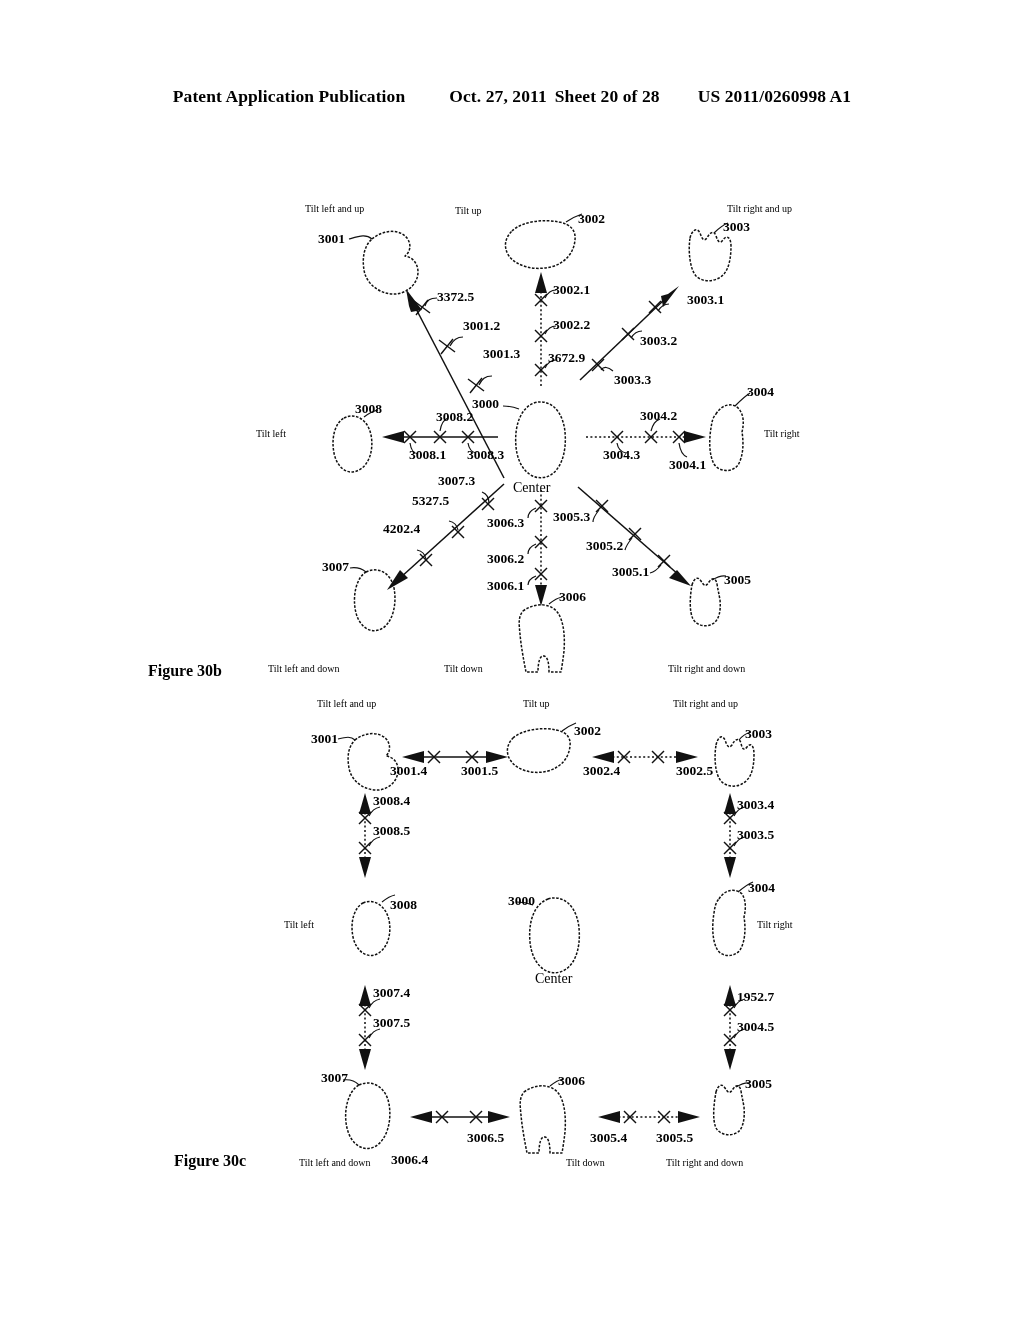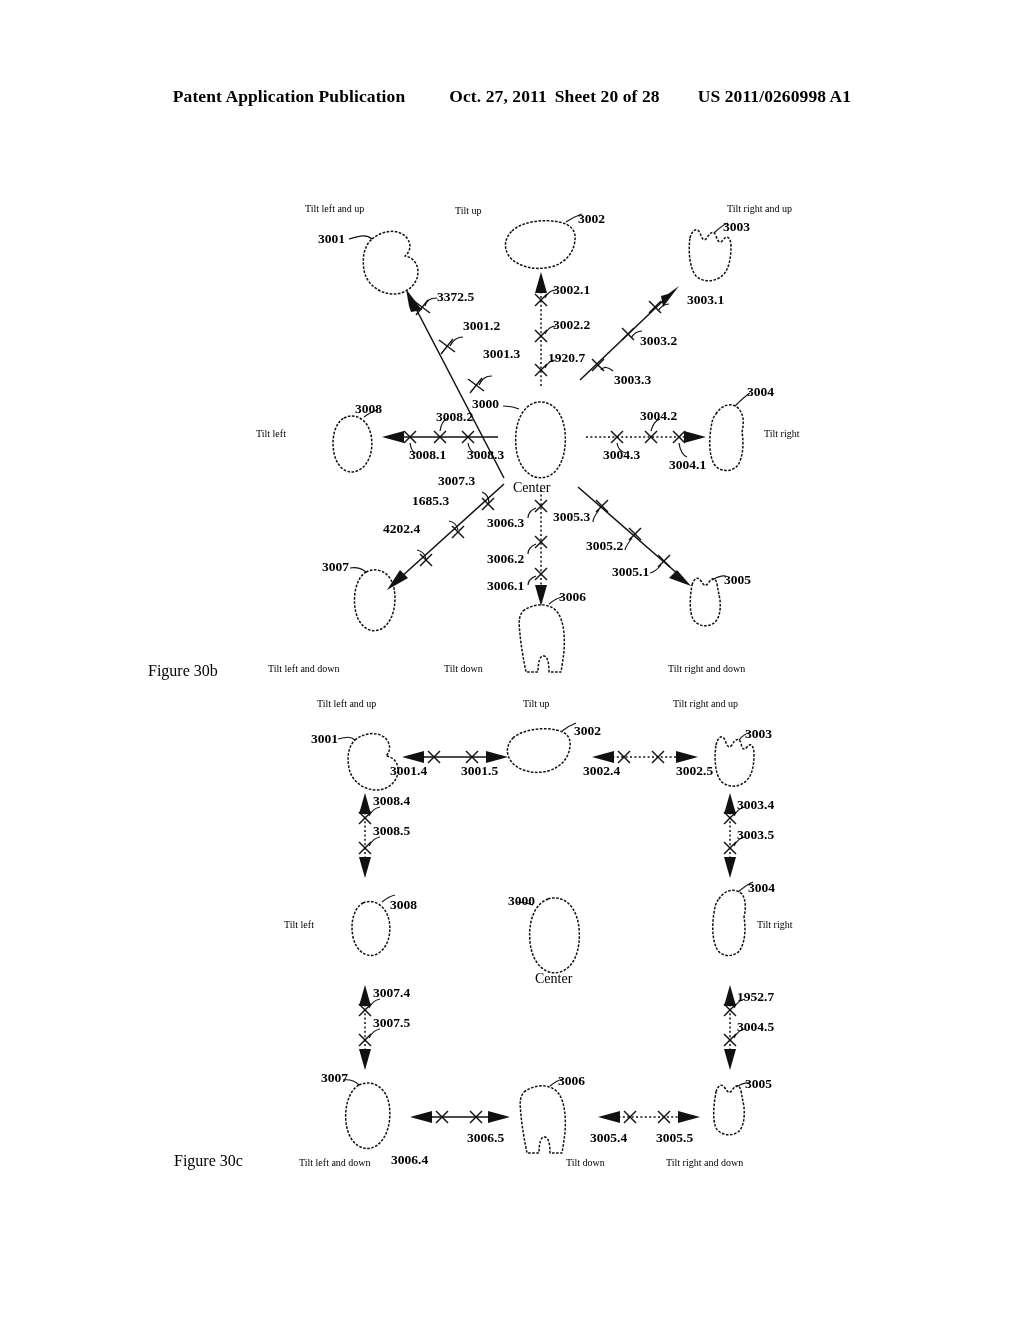--- a/index.html
+++ b/index.html
@@ -18,21 +18,21 @@
     white-space:nowrap;
   }
   .header .h-pub{margin-right:44px;}
   .header .h-date{margin-right:8px;}
   .header .h-sheet{margin-right:38px;}
 
   
   .lbl{position:absolute;white-space:nowrap;font-family:"Liberation Serif",serif;}
   .ref{font-weight:bold;font-size:13.5px;}
   .cap{font-size:10px;}
-  .figname{font-weight:normal;font-size:16px;}
+  .figname{font-weight:bold;font-size:16px;}
   .center-lbl{font-size:14px;}
 
   
   svg.layer{position:absolute;left:0;top:0;overflow:visible;}
   .blob{fill:none;stroke:#111;stroke-width:1.5;stroke-linejoin:round;
         stroke-dasharray:2.6 1.5;}
   .leader{fill:none;stroke:#111;stroke-width:1.2;}
   .axis-solid{stroke:#111;stroke-width:1.5;fill:none;}
   .axis-dot{stroke:#111;stroke-width:1.5;fill:none;stroke-dasharray:2 2.4;}
   .tick{stroke:#111;stroke-width:1.4;}
@@ -230,40 +230,40 @@
   <div class="lbl ref" style="left:355px;top:401px;">3008</div>
   <div class="lbl ref" style="left:472px;top:396px;">3000</div>
   <div class="lbl center-lbl" style="left:513px;top:480px;">Center</div>
 
   <div class="lbl ref" style="left:437px;top:289px;">3372.5</div>
   <div class="lbl ref" style="left:463px;top:318px;">3001.2</div>
   <div class="lbl ref" style="left:483px;top:346px;">3001.3</div>
 
   <div class="lbl ref" style="left:553px;top:282px;">3002.1</div>
   <div class="lbl ref" style="left:553px;top:317px;">3002.2</div>
-  <div class="lbl ref" style="left:548px;top:350px;">1920.7</div>
+  <div class="lbl ref" style="left:548px;top:350px;">3672.9</div>
 
   <div class="lbl ref" style="left:667px;top:292px;margin-left:20px;">3003.1</div>
   <div class="lbl ref" style="left:640px;top:333px;">3003.2</div>
   <div class="lbl ref" style="left:614px;top:372px;">3003.3</div>
 
   <div class="lbl ref" style="left:669px;top:457px;">3004.1</div>
   <div class="lbl ref" style="left:640px;top:408px;">3004.2</div>
   <div class="lbl ref" style="left:603px;top:447px;">3004.3</div>
 
   <div class="lbl ref" style="left:612px;top:564px;">3005.1</div>
   <div class="lbl ref" style="left:586px;top:538px;">3005.2</div>
   <div class="lbl ref" style="left:553px;top:509px;">3005.3</div>
 
   <div class="lbl ref" style="left:487px;top:578px;">3006.1</div>
   <div class="lbl ref" style="left:487px;top:551px;">3006.2</div>
   <div class="lbl ref" style="left:487px;top:515px;">3006.3</div>
 
   <div class="lbl ref" style="left:383px;top:521px;">4202.4</div>
-  <div class="lbl ref" style="left:412px;top:493px;">1685.3</div>
+  <div class="lbl ref" style="left:412px;top:493px;">5327.5</div>
   <div class="lbl ref" style="left:438px;top:473px;">3007.3</div>
 
   <div class="lbl ref" style="left:409px;top:447px;">3008.1</div>
   <div class="lbl ref" style="left:436px;top:409px;">3008.2</div>
   <div class="lbl ref" style="left:467px;top:447px;">3008.3</div>
 
   <svg class="layer" width="1024" height="1320">
 
     <path class="blob" d="M355,740 C366,731 381,732 387,740 C391,746 390,752 386,756
          C393,757 398,762 398,770 C398,782 387,791 375,790 C362,789 351,780 349,768

